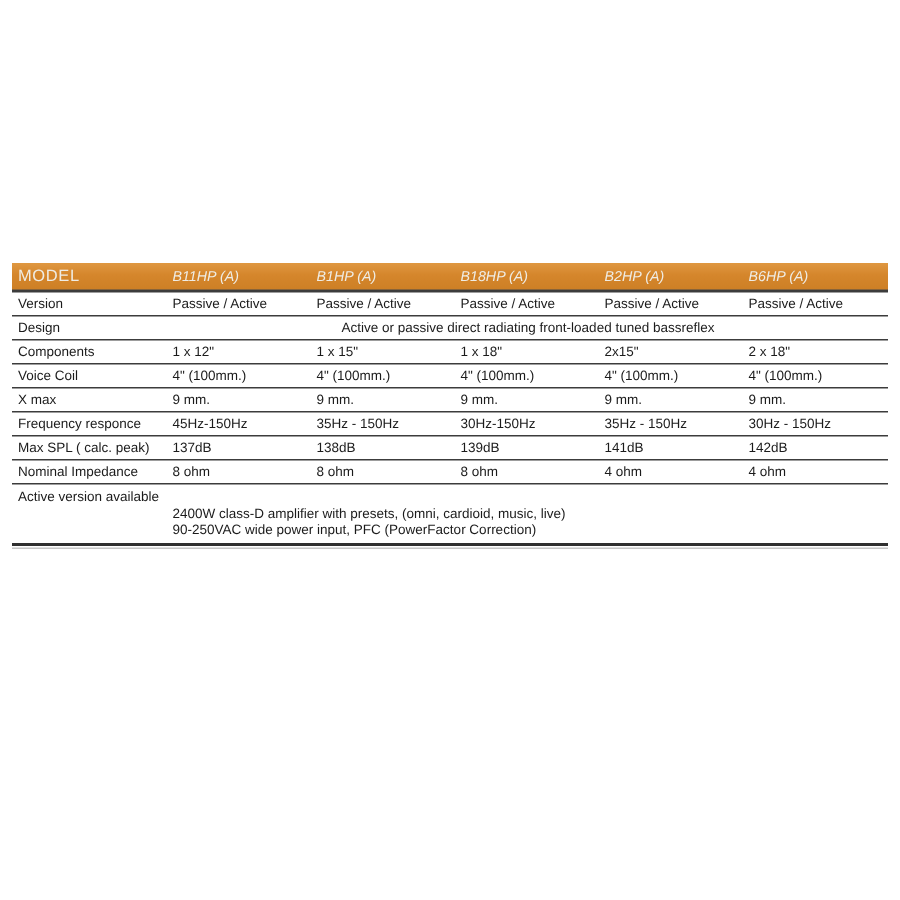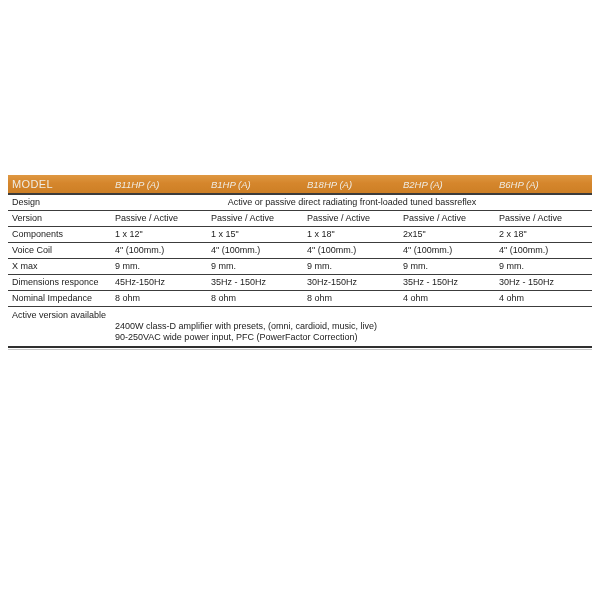--- a/index.html
+++ b/index.html
@@ -91,30 +91,30 @@
           <th class="model-th">MODEL</th>
           <th class="col-th">B11HP (A)</th>
           <th class="col-th">B1HP (A)</th>
           <th class="col-th">B18HP (A)</th>
           <th class="col-th">B2HP (A)</th>
           <th class="col-th">B6HP (A)</th>
         </tr>
       </thead>
       <tbody id="spec-body">
           <tr class="row">
-            <td class="label-td">Design</td>
-            <td class="span-td" colspan="5">Active or passive direct radiating front-loaded tuned bassreflex</td>
-          </tr>
-          <tr class="row">
             <td class="label-td">Version</td>
             <td class="value-td">Passive / Active</td>
             <td class="value-td">Passive / Active</td>
             <td class="value-td">Passive / Active</td>
             <td class="value-td">Passive / Active</td>
             <td class="value-td">Passive / Active</td>
+          </tr>
+          <tr class="row">
+            <td class="label-td">Design</td>
+            <td class="span-td" colspan="5">Active or passive direct radiating front-loaded tuned bassreflex</td>
           </tr>
           <tr class="row">
             <td class="label-td">Components</td>
             <td class="value-td">1 x 12"</td>
             <td class="value-td">1 x 15"</td>
             <td class="value-td">1 x 18"</td>
             <td class="value-td">2x15"</td>
             <td class="value-td">2 x 18"</td>
           </tr>
           <tr class="row">
@@ -127,26 +127,34 @@
           </tr>
           <tr class="row">
             <td class="label-td">X max</td>
             <td class="value-td">9 mm.</td>
             <td class="value-td">9 mm.</td>
             <td class="value-td">9 mm.</td>
             <td class="value-td">9 mm.</td>
             <td class="value-td">9 mm.</td>
           </tr>
           <tr class="row">
-            <td class="label-td">Dimensions responce</td>
+            <td class="label-td">Frequency responce</td>
             <td class="value-td">45Hz-150Hz</td>
             <td class="value-td">35Hz - 150Hz</td>
             <td class="value-td">30Hz-150Hz</td>
             <td class="value-td">35Hz - 150Hz</td>
             <td class="value-td">30Hz - 150Hz</td>
+          </tr>
+          <tr class="row">
+            <td class="label-td">Max SPL ( calc. peak)</td>
+            <td class="value-td">137dB</td>
+            <td class="value-td">138dB</td>
+            <td class="value-td">139dB</td>
+            <td class="value-td">141dB</td>
+            <td class="value-td">142dB</td>
           </tr>
           <tr class="row">
             <td class="label-td">Nominal Impedance</td>
             <td class="value-td">8 ohm</td>
             <td class="value-td">8 ohm</td>
             <td class="value-td">8 ohm</td>
             <td class="value-td">4 ohm</td>
             <td class="value-td">4 ohm</td>
           </tr>
           <tr class="row row-last">

